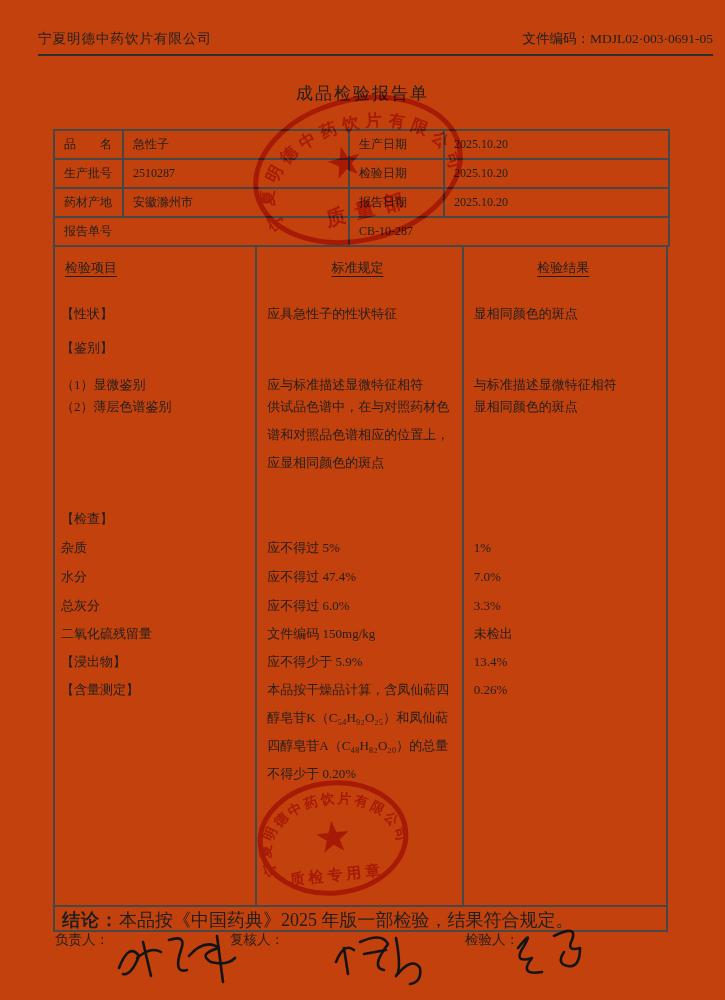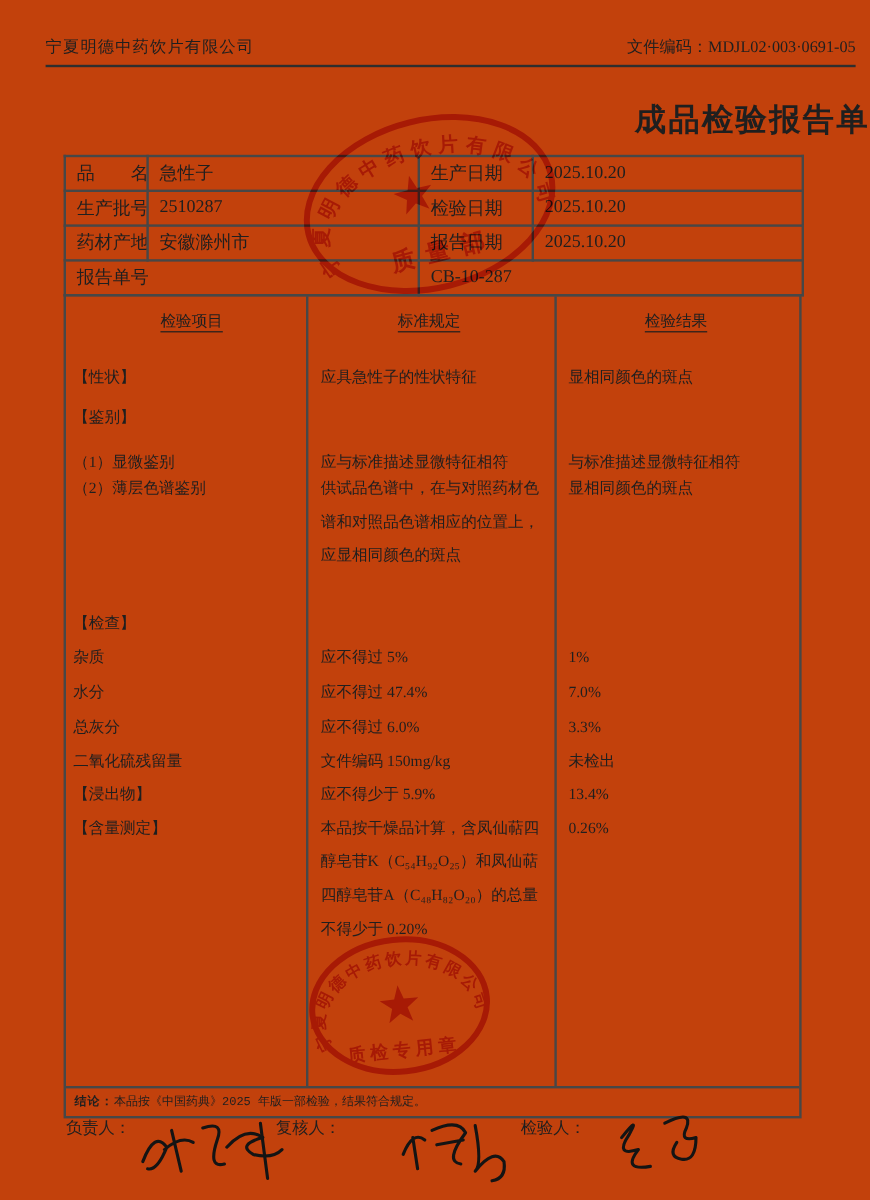--- a/index.html
+++ b/index.html
@@ -16,57 +16,57 @@
     font-family:"Liberation Serif","DejaVu Serif",serif;
     color:var(--ink);
     overflow:hidden;
   }
   
   .hdr-company{position:absolute;left:38px;top:30px;font-size:13.5px;letter-spacing:1px;}
   .hdr-code{position:absolute;right:12px;top:30px;font-size:13.5px;}
   .hdr-rule{position:absolute;left:38px;right:12px;top:54px;border-top:2px solid #2e2e2e;}
   .doc-title{
     position:absolute;left:0;right:0;top:82px;
-    text-align:right;font-size:26px;font-weight:bold;letter-spacing:2px;
+    text-align:center;font-size:17px;font-weight:normal;letter-spacing:2px;
   }
   
   table.info{
     position:absolute;left:53px;top:129px;
     width:615px;border-collapse:collapse;table-layout:fixed;
-    font-size:15px;
+    font-size:12px;
   }
   table.info td{
     border:2px solid var(--border);
     height:29px;padding:0 4px 0 9px;
     white-space:nowrap;overflow:hidden;
   }
   
   .maintable{
     position:absolute;left:53px;top:245px;width:615px;height:687px;
     border:2px solid var(--border);
     font-size:13px;
   }
   .vline{position:absolute;top:0;width:2px;height:658px;background:var(--border);}
   .vline.v1{left:200px;}
   .vline.v2{left:407px;}
   .hline-conc{position:absolute;left:0;right:0;top:658px;height:2px;background:var(--border);}
   .mhead{position:absolute;top:10px;left:0;width:100%;display:flex;line-height:22px;}
-  .mhead span{text-decoration:underline;text-underline-offset:4px;text-align:center;}
+  .mhead span{text-decoration:underline;text-underline-offset:4px;}
   .mh1{width:200px;padding-left:10px;}
   .mh2{width:207px;text-align:center;}
   .mh3{width:206px;text-align:center;}
   .mrow{position:absolute;left:0;width:100%;display:flex;line-height:28px;}
   .c1{width:200px;padding-left:6px;}
   .c2{width:207px;padding:0 4px 0 13px;}
   .c3{width:206px;padding-left:13px;}
-  .conc{position:absolute;left:0;top:660px;width:100%;line-height:26px;padding-left:7px;font-size:10px;font-family:Liberation Mono, monospace;}
+  .conc{position:absolute;left:0;top:660px;width:100%;line-height:26px;padding-left:7px;font-size:18px;}
   .conc b{letter-spacing:1px;}
   
   .signer{position:absolute;font-size:13.5px;top:931px;}
-  .s1{left:55px;}.s2{left:230px;}.s3{left:434px;text-align:center;}
+  .s1{left:55px;}.s2{left:230px;}.s3{left:465px;text-align:center;}
   .sigsvg{position:absolute;}
   .sigsvg path{stroke:#141414;stroke-width:2.6;fill:none;stroke-linecap:round;stroke-linejoin:round;}
   
   .stampsvg{position:absolute;mix-blend-mode:multiply;opacity:0.84;}
   .stampsvg text{fill:var(--stamp);font-family:"Liberation Serif","DejaVu Serif",serif;font-weight:bold;}
   .stampsvg .ring{stroke:var(--stamp);stroke-width:5;fill:none;}
   .stampsvg .star{fill:var(--stamp);}
 </style>
 </head>
 <body>

